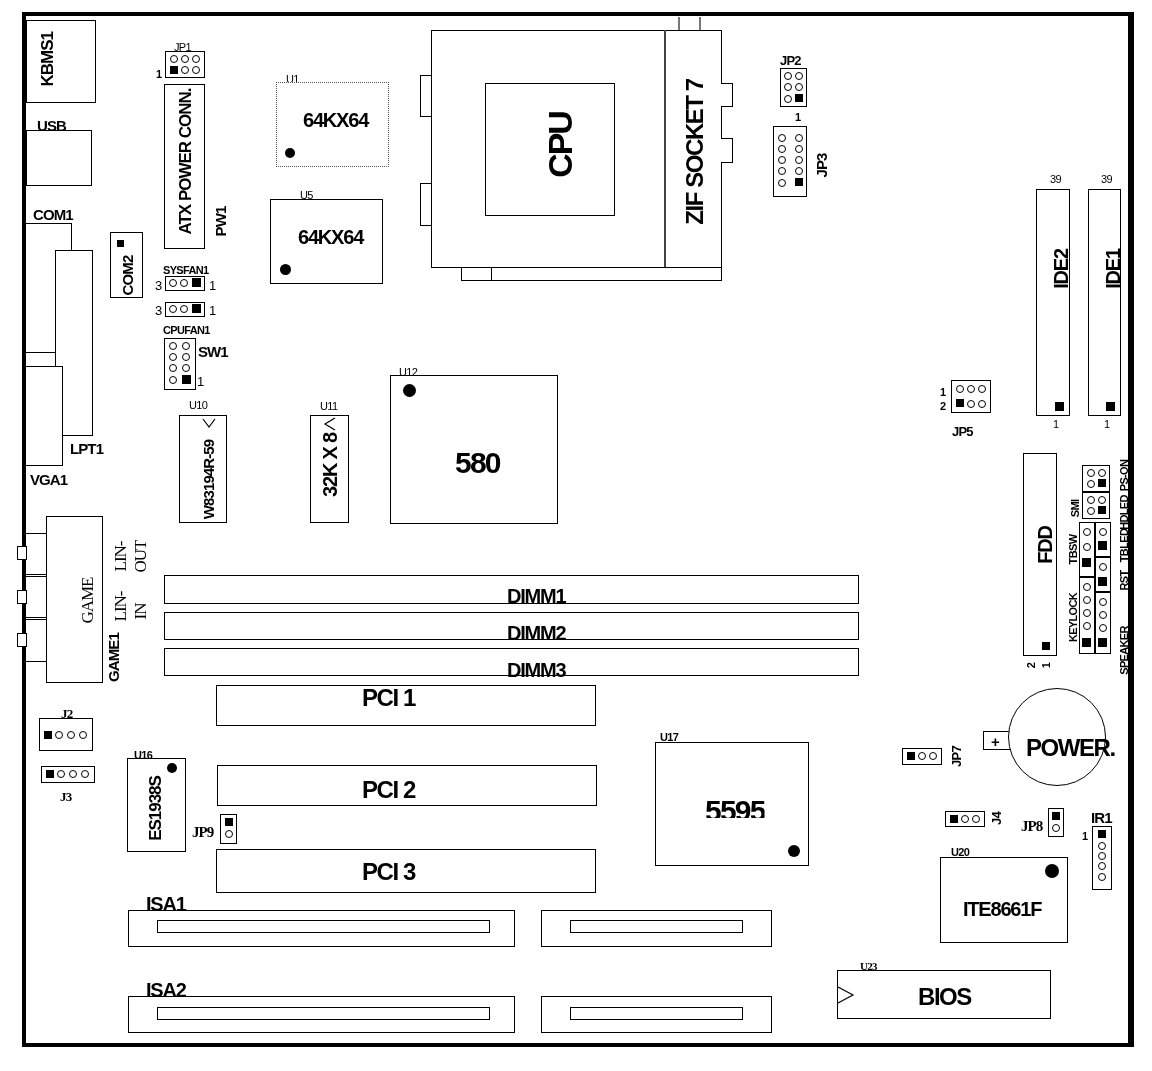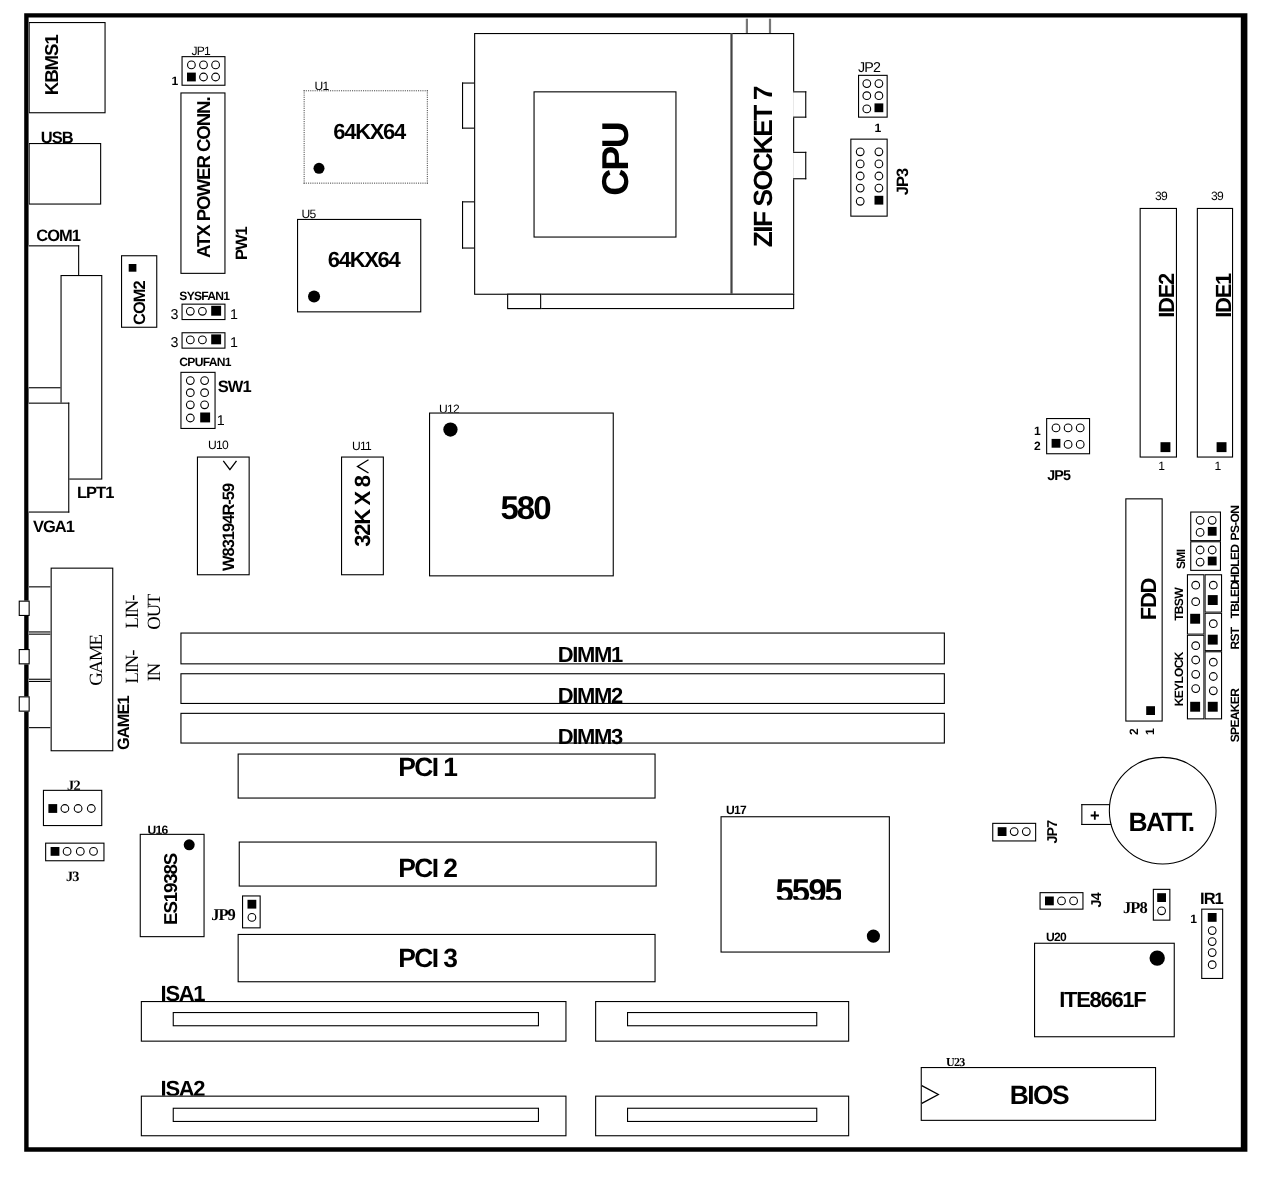--- a/index.html
+++ b/index.html
@@ -83,40 +83,40 @@
 <div class="pin" style="left:169px;top:376px;"></div>
 <div class="sq" style="left:182px;top:375px;"></div>
 <div class="lbl s14 b" style="left:198px;top:344px;">SW1</div>
 <div class="lbl s12" style="left:197px;top:375px;">1</div>
 
 <div class="lbl s10" style="left:286px;top:74px;">U1</div>
 <div class="box dotted" style="left:276px;top:82px;width:113px;height:85px;"></div>
 <div class="lbl s20 b" style="left:303px;top:110px;">64KX64</div>
 <div class="dot" style="left:285px;top:148px;width:10px;height:10px;"></div>
 
-<div class="lbl s10" style="left:274px;top:190px;">U5</div>
+<div class="lbl s10" style="left:300px;top:190px;">U5</div>
 <div class="box" style="left:270px;top:199px;width:113px;height:85px;"></div>
 <div class="lbl s20 b" style="left:298px;top:227px;">64KX64</div>
 <div class="dot" style="left:280px;top:264px;width:11px;height:11px;"></div>
 
 <div class="gline" style="left:678px;top:17px;width:2px;height:13px;"></div>
 <div class="gline" style="left:699px;top:17px;width:2px;height:13px;"></div>
 <div class="box" style="left:420px;top:75px;width:14px;height:42px;border-right:none;"></div>
 <div class="box" style="left:420px;top:183px;width:14px;height:43px;border-right:none;"></div>
 <div class="box" style="left:431px;top:30px;width:291px;height:238px;"></div>
 <div class="gline" style="left:664px;top:30px;width:2px;height:238px;background:#444;"></div>
 <div class="box" style="left:461px;top:267px;width:261px;height:14px;"></div>
 <div class="box" style="left:461px;top:267px;width:31px;height:14px;"></div>
 <div class="box" style="left:485px;top:83px;width:130px;height:133px;"></div>
 <div class="lbl s34 b rot" style="left:520px;top:128px;width:80px;text-align:center;">CPU</div>
 <div class="lbl s24 b rot" style="left:620px;top:140px;width:150px;text-align:center;">ZIF SOCKET 7</div>
 <div class="box" style="left:721px;top:83px;width:12px;height:24px;border-left:none;"></div>
 <div class="box" style="left:721px;top:138px;width:12px;height:25px;border-left:none;"></div>
 
-<div class="lbl s12" style="left:780px;top:54px;">JP2</div>
+<div class="lbl s12" style="left:780px;top:54px;font-weight:bold;">JP2</div>
 <div class="box" style="left:780px;top:68px;width:27px;height:39px;"></div>
 <div class="pin" style="left:784px;top:72px;"></div>
 <div class="pin" style="left:795px;top:72px;"></div>
 <div class="pin" style="left:784px;top:83px;"></div>
 <div class="pin" style="left:795px;top:83px;"></div>
 <div class="pin" style="left:784px;top:95px;"></div>
 <div class="sq" style="left:795px;top:94px;width:8px;height:8px;"></div>
 <div class="lbl s10 b" style="left:795px;top:112px;">1</div>
 
 <div class="box" style="left:773px;top:126px;width:34px;height:71px;"></div>
@@ -286,21 +286,21 @@
 
 <div class="box" style="left:902px;top:748px;width:40px;height:17px;"></div>
 <div class="sq" style="left:907px;top:752px;width:8px;height:8px;"></div>
 <div class="pin" style="left:918px;top:752px;"></div>
 <div class="pin" style="left:929px;top:752px;"></div>
 <div class="lbl s12 b rot" style="left:941px;top:750px;width:30px;text-align:center;">JP7</div>
 
 <div class="box" style="left:983px;top:731px;width:28px;height:19px;border-right:none;"></div>
 <div class="lbl s14 b" style="left:991px;top:734px;">+</div>
 <div class="box" style="left:1008px;top:688px;width:98px;height:98px;border-radius:50%;"></div>
-<div class="lbl s24 b" style="left:1026px;top:736px;">BATT.</div>
+<div class="lbl s24 b" style="left:1026px;top:736px;">POWER.</div>
 
 <div class="box" style="left:945px;top:811px;width:40px;height:16px;"></div>
 <div class="sq" style="left:950px;top:815px;width:8px;height:8px;"></div>
 <div class="pin" style="left:961px;top:815px;"></div>
 <div class="pin" style="left:972px;top:815px;"></div>
 <div class="lbl s12 b rot" style="left:985px;top:812px;width:22px;text-align:center;">J4</div>
 
 <div class="lbl s14 serif b" style="left:1021px;top:819px;">JP8</div>
 <div class="box" style="left:1048px;top:808px;width:16px;height:29px;"></div>
 <div class="sq" style="left:1052px;top:812px;width:8px;height:8px;"></div>

